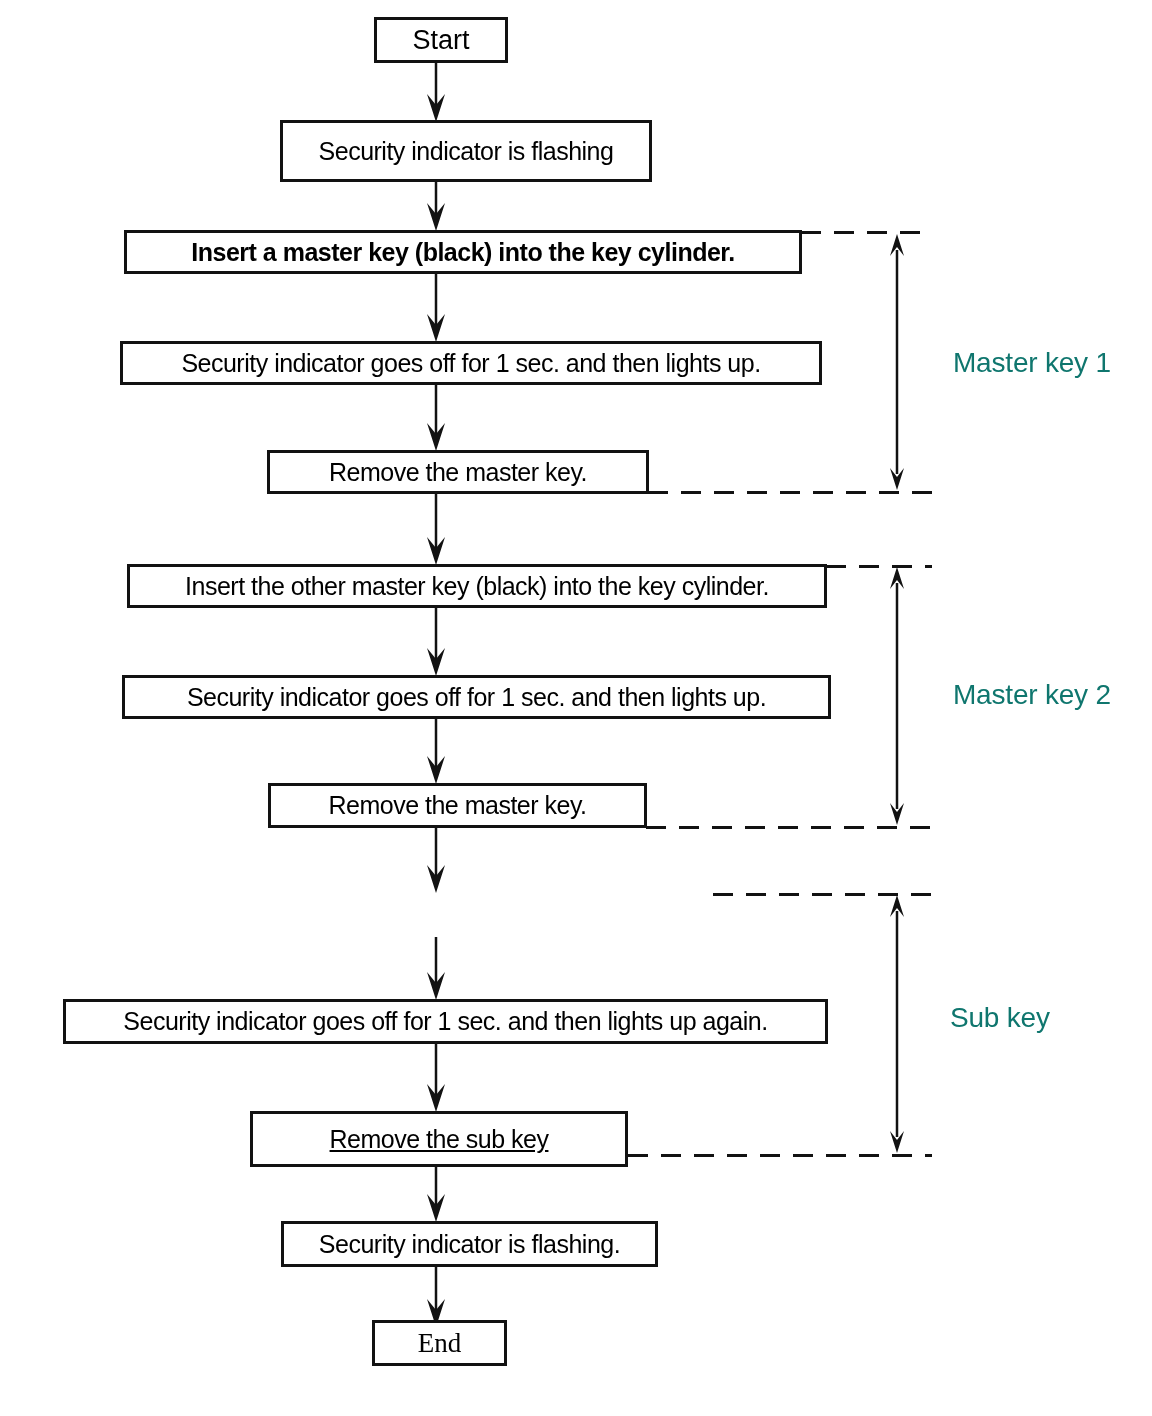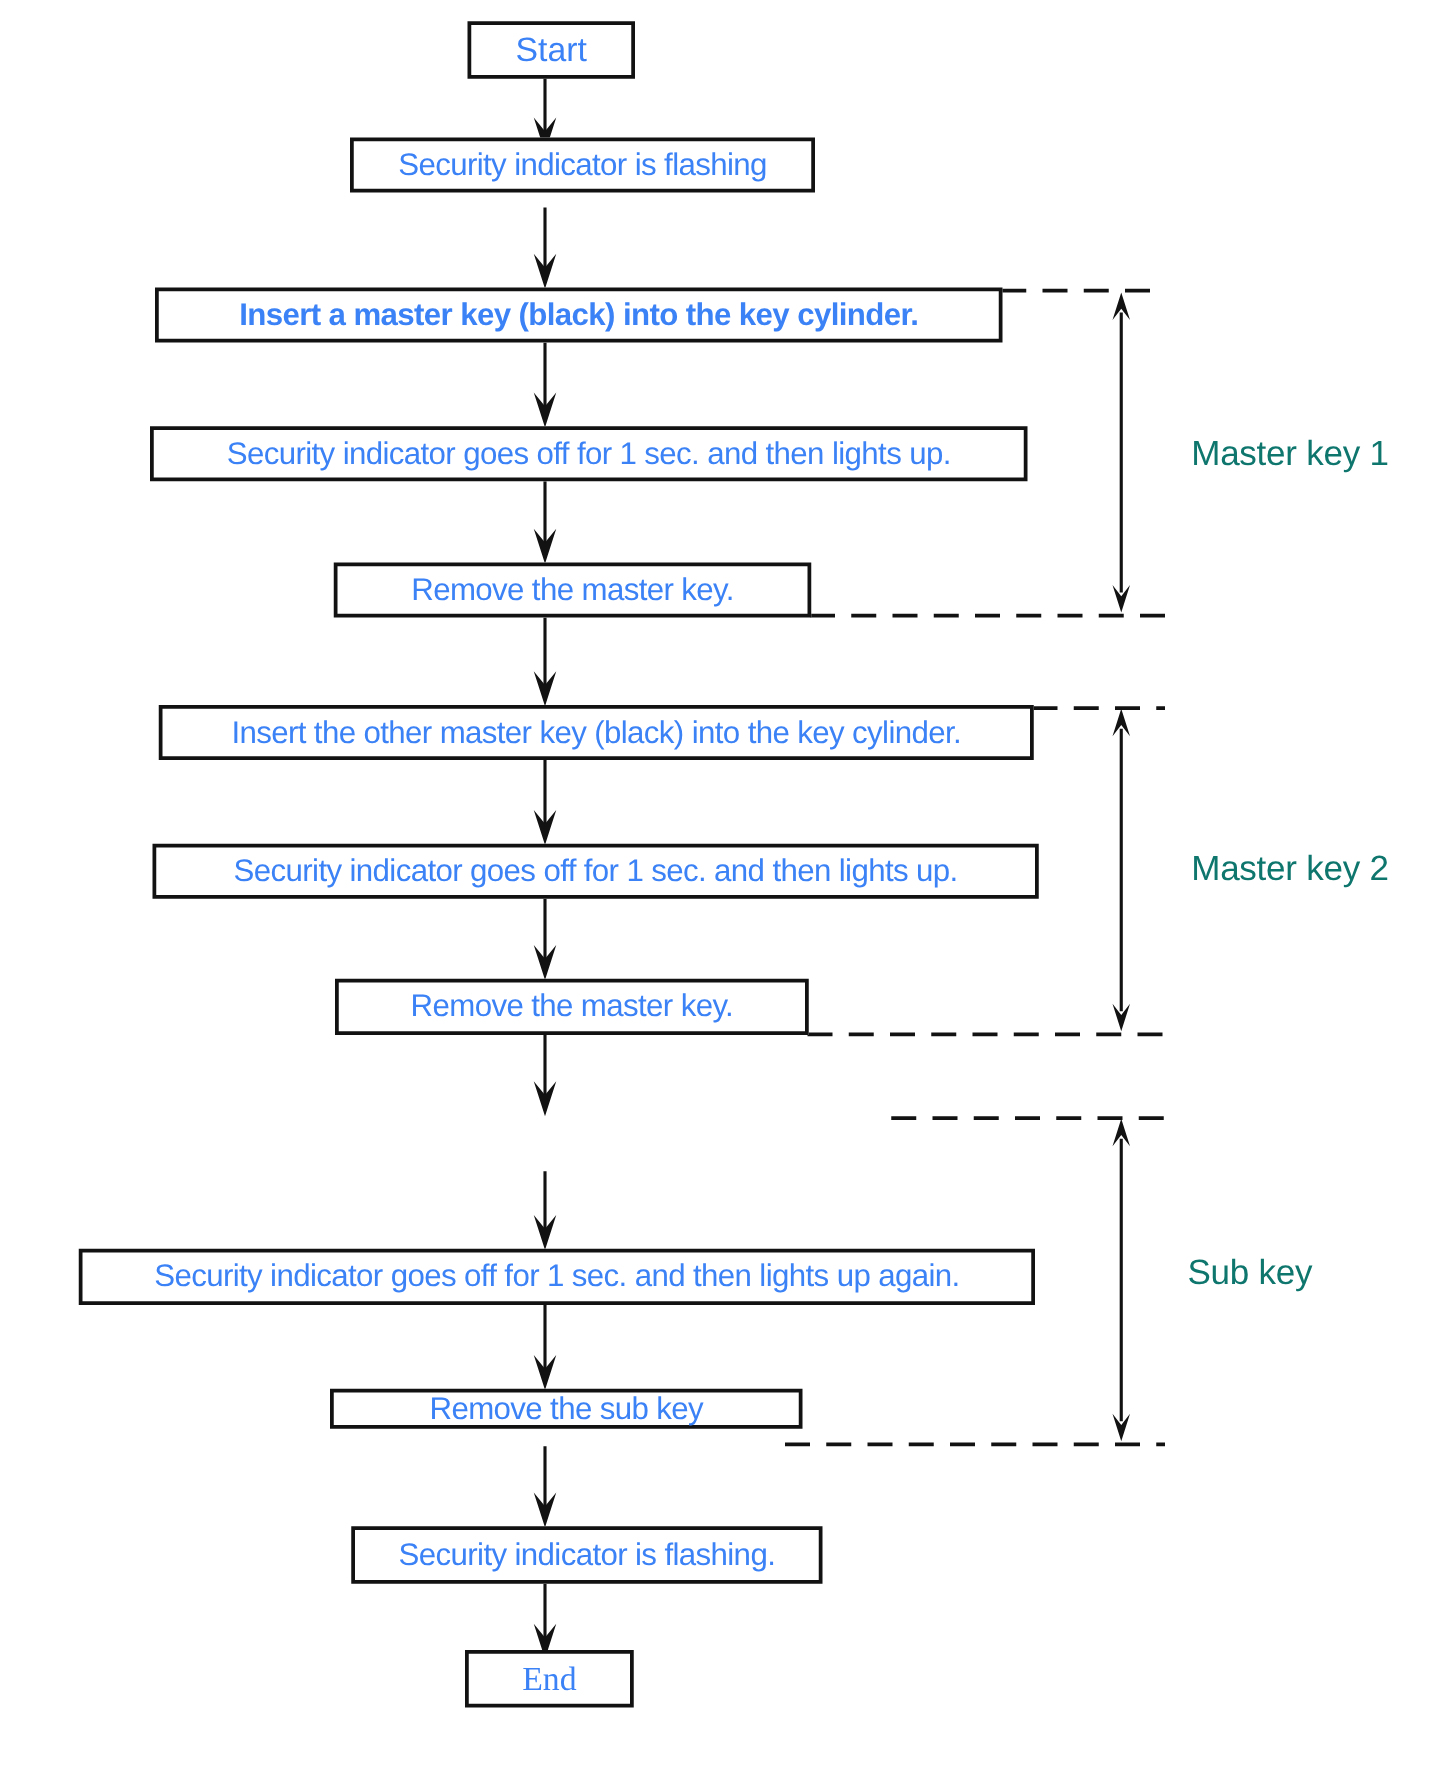--- a/index.html
+++ b/index.html
@@ -27,21 +27,21 @@
     position: absolute;
     box-sizing: border-box;
     border: 3px solid #121212;
     background: #ffffff;
     display: flex;
     align-items: center;
     justify-content: center;
     font-size: 25px;
     letter-spacing: -0.5px;
     white-space: nowrap;
-    color: #3b82f6;
+    color: #000000;
   }
   .node.terminal {
     font-size: 27px;
     letter-spacing: 0;
   }
   .group-label {
     position: absolute;
     font-size: 28px;
     letter-spacing: -0.2px;
     white-space: nowrap;
@@ -122,38 +122,38 @@
     </g>
     <g>
       <line class="stroke" stroke-width="2.5" x1="897" y1="911" x2="897" y2="1137"></line>
       <polygon class="fillink" points="897,895 890,917 897,908 904,917"></polygon>
       <polygon class="fillink" points="897,1153 890,1131 897,1140 904,1131"></polygon>
     </g>
   </svg>
 
   <div class="node terminal" style="left:374px; top:17px;  width:134px; height:46px;">Start</div>
 
-  <div class="node" style="left:280px; top:110px; width:372px; height:44px;text-align:right;">Security indicator is flashing</div>
+  <div class="node" style="left:280px; top:120px; width:372px; height:62px;text-align:right;">Security indicator is flashing</div>
 
   <div class="node" style="left:124px; top:230px; width:678px; height:44px;font-weight:bold;">Insert a master key (black) into the key cylinder.</div>
 
   <div class="node" style="left:120px; top:341px; width:702px; height:44px;">Security indicator goes off for 1 sec. and then lights up.</div>
 
   <div class="node" style="left:267px; top:450px; width:382px; height:44px;">Remove the master key.</div>
 
   <div class="node" style="left:127px; top:564px; width:700px; height:44px;">Insert the other master key (black) into the key cylinder.</div>
 
   <div class="node" style="left:122px; top:675px; width:709px; height:44px;">Security indicator goes off for 1 sec. and then lights up.</div>
 
   <div class="node" style="left:268px; top:783px; width:379px; height:45px;">Remove the master key.</div>
 
 
   <div class="node" style="left:63px;  top:999px; width:765px; height:45px;">Security indicator goes off for 1 sec. and then lights up again.</div>
 
-  <div class="node" style="left:264px; top:1111px; width:378px; height:32px;">Remove the sub key</div>
+  <div class="node" style="left:250px; top:1111px; width:378px; height:56px;text-decoration:underline;">Remove the sub key</div>
 
   <div class="node" style="left:257px; top:1221px; width:377px; height:46px;margin-left:24px;">Security indicator is flashing.</div>
 
   <div class="node terminal" style="left:372px; top:1320px; width:135px; height:46px;font-family:Liberation Serif, serif;">End</div>
 
   <div class="group-label" style="left:953px; top:347px;">Master key 1</div>
 
   <div class="group-label" style="left:953px; top:679px;">Master key 2</div>
 
   <div class="group-label" style="left:950px; top:1002px;">Sub key</div>

